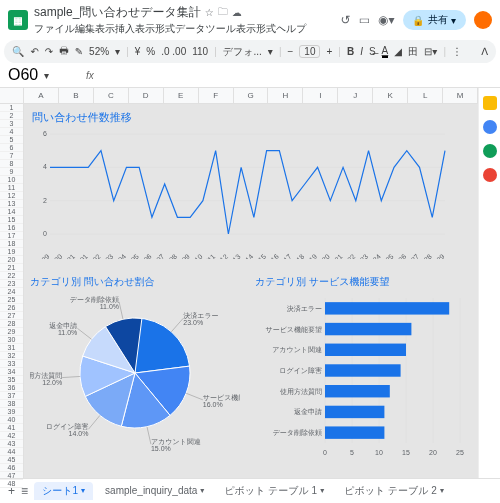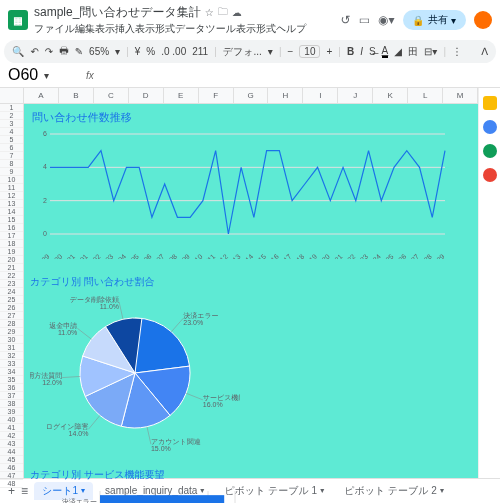--- a/index.html
+++ b/index.html
@@ -20,27 +20,27 @@
 .namebox input { border: none; width: 30px; font-size: 16px; }
 .fx { color: #666; font-style: italic; margin-left: 31px; }
 .main { display: flex; height: 390px; position: relative; }
 .grid { flex: 1; background: #fff; position: relative; }
 .colhead { display: flex; height: 16px; background: #f8f9fa; border-bottom: 1px solid #e0e0e0; }
 .rownum-col { width: 24px; border-right: 1px solid #e0e0e0; }
 .colhead .cell { flex: 1; text-align: center; font-size: 8px; color: #5f6368; border-right: 1px solid #e0e0e0; display: flex; align-items: center; justify-content: center; }
 .rows { display: flex; height: 374px; }
 .rownums { width: 24px; display: flex; flex-direction: column; background: #f8f9fa; border-right: 1px solid #e0e0e0; }
 .rownums div { font-size: 7px; color: #5f6368; text-align: center; border-bottom: 1px solid #f0f0f0; flex: 1; display: flex; align-items: center; justify-content: center; }
-.chart-area { position: absolute; left: 24px; top: 16px; right: 0; bottom: 0; background: #5eead4; padding: 4px 6px; }
+.chart-area { position: absolute; left: 24px; top: 16px; right: 0; bottom: 0; background: #e5e5e5; padding: 4px 6px; }
 .sidepanel { width: 22px; background: #fff; border-left: 1px solid #eee; display: flex; flex-direction: column; align-items: center; gap: 10px; padding-top: 8px; }
 .sidepanel div { width: 14px; height: 14px; border-radius: 3px; }
 .chart-title { font-size: 11px; color: #1a73e8; margin: 2px 0 4px 2px; }
 .line-chart { height: 140px; position: relative; }
 .axis-label { font-size: 7px; fill: #5f6368; }
-.charts-row { display: flex; height: 190px; margin-top: 6px; gap: 8px; flex-direction: column; }
+.charts-row { display: flex; height: 190px; margin-top: 6px; gap: 8px; }
 .pie-box, .bar-box { flex: 1; }
 .subtitle { font-size: 10px; color: #1a73e8; margin-bottom: 4px; }
 .tabs { display: flex; align-items: center; padding: 4px 8px; border-top: 1px solid #e0e0e0; gap: 6px; font-size: 10px; height: 24px; }
 .tab { padding: 2px 8px; color: #5f6368; display: flex; align-items: center; gap: 3px; }
 .tab.active { color: #1a73e8; background: #e8f0fe; border-radius: 4px 4px 0 0; font-weight: 500; }
 .tab-btn { color: #5f6368; font-size: 12px; }
 text { font-family: Arial; }
 </style>
 </head>
 <body>
@@ -74,27 +74,27 @@
     <div class="avatar"></div>
   </div>
 </div>
 
 <div class="toolbar">
   <span>🔍</span>
   <span>↶</span>
   <span>↷</span>
   <span>🖶</span>
   <span>✎</span>
-  <span>65%</span>
+  <span>52%</span>
     <span>▾</span>
   <span class="sep">|</span>
   <span>¥</span>
   <span>%</span>
   <span>.0 .00</span>
-  <span>211</span>
+  <span>110</span>
   <span class="sep">|</span>
   <span>デフォ...</span>
     <span>▾</span>
   <span class="sep">|</span>
   <span>−</span>
   <span style="border:1px solid #ccc;padding:0 4px;border-radius:3px;">10</span>
   <span>+</span>
   <span class="sep">|</span>
   <span>
       <b>B</b>

